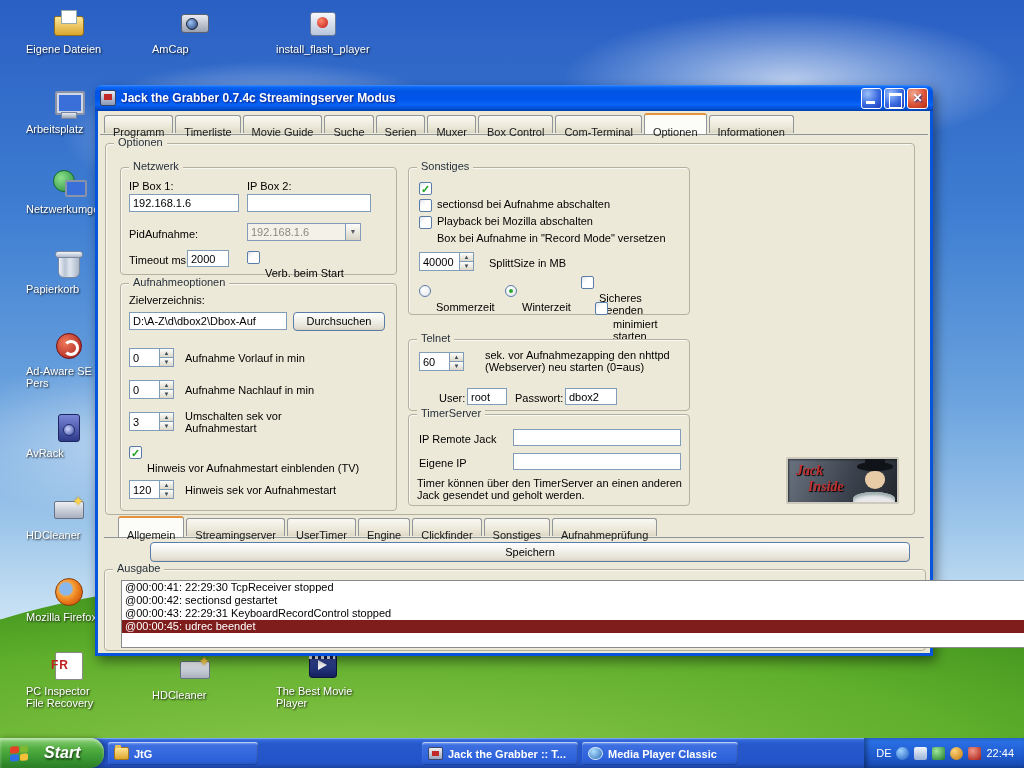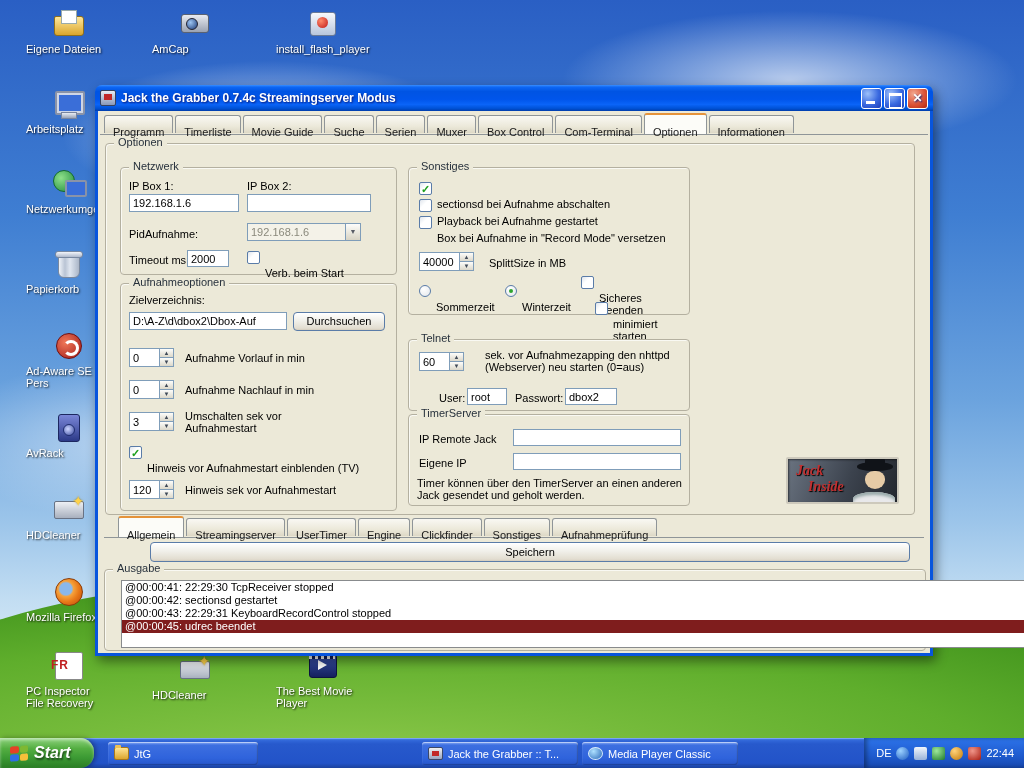--- a/index.html
+++ b/index.html
@@ -171,33 +171,33 @@
   .varrow::after { content:"▲"; position:absolute; inset:0; text-align:center; line-height:14px; font-size:7px; color:#2f5494; }
   .varrow.dn { bottom:0; } .varrow.dn::after { content:"▼"; }
   .vthumb { position:absolute; left:1px; right:1px; top:17px; height:24px; border:1px solid #7da0dd; border-radius:2px;
     background:linear-gradient(90deg,#d6e1fb,#a9c0f0); }
 
   
   .taskbar { position:absolute; left:0; bottom:0; width:1024px; height:30px; z-index:20;
     background:linear-gradient(#4f83e8 0%, #3066d8 9%, #2759cc 20%, #2253c8 84%, #1b429e 100%);
     box-shadow:inset 0 1px 0 #7aa4f2; }
   .start-btn { position:absolute; left:0; top:0; height:30px; padding:0 24px 0 10px; display:flex;
-    align-items:center; gap:6px; color:#fff; font-weight:bold; font-style:italic; font-size:16px;
+    align-items:center; gap:16px; color:#fff; font-weight:bold; font-style:italic; font-size:16px;
     text-shadow:1px 2px 2px rgba(0,0,0,.55); border-radius:0 14px 14px 0;
     background:linear-gradient(#8fd47e 0%, #54ae42 35%, #3c9a34 65%, #2a7d24 100%);
     box-shadow:inset 0 2px 3px rgba(255,255,255,.45), 2px 0 5px rgba(0,0,0,.35); }
   .winflag { width:18px; height:15px; display:grid; grid-template:1fr 1fr / 1fr 1fr; gap:1px;
     transform:skewY(-5deg); }
   .winflag i { border-radius:2px; }
   .wf-r{background:#e54126;} .wf-g{background:#7eb832;} .wf-b{background:#2f6fe4;} .wf-y{background:#f6c03a;}
   .task-btn { position:absolute; top:4px; height:23px; border-radius:3px; color:#fff; display:flex;
     align-items:center; gap:5px; padding:0 6px; overflow:hidden; white-space:nowrap;
     background:linear-gradient(#7ca2f4 0%, #3d6fe0 14%, #2f63dc 70%, #2656ca 100%);
     box-shadow:inset 0 1px 1px rgba(255,255,255,.55), inset -1px -1px 1px rgba(0,0,0,.25); }
-  .task-lbl { overflow:hidden; text-overflow:ellipsis; }
+  .task-lbl { overflow:hidden; text-overflow:ellipsis;font-weight:bold; }
   .ticon { width:15px; height:13px; flex:none; position:relative; border-radius:2px; }
   .ticon.folder { background:linear-gradient(#ffe494,#dca62e); border:1px solid #a8781c; }
   .ticon.folder::before { content:""; position:absolute; left:0px; top:-3px; width:6px; height:3px;
     background:#eec154; border-radius:1px 1px 0 0; }
   .ticon.jack { background:linear-gradient(#f0f0f0,#98a4c0); border:1px solid #3c4868; }
   .ticon.jack::after { content:""; position:absolute; left:3px; top:3px; width:7px; height:5px; background:#c22828; }
   .ticon.mpc { border-radius:50%; background:radial-gradient(circle at 35% 30%, #aee0ff, #2a68b8); border:1px solid #d8ecfc; }
   .tray { position:absolute; right:0; top:0; height:30px; display:flex; align-items:center; gap:5px;
     padding:0 10px 0 12px; background:linear-gradient(#2d74ea 0%, #1e5ace 60%, #1848ae 100%);
     box-shadow:inset 3px 0 4px rgba(0,0,0,.35); }
@@ -369,21 +369,21 @@
         </div>
 
         <div class="gb" style="left:310px;top:56px;width:282px;height:148px">
           <div class="gb-legend">Sonstiges</div>
           <div class="cbrow" style="left:10px;top:14px">
             <span class="cb checked"></span>
             <span class="cb-lbl">sectionsd bei Aufnahme abschalten</span>
           </div>
           <div class="cbrow" style="left:10px;top:31px">
             <span class="cb"></span>
-            <span class="cb-lbl">Playback bei Aufnahme gestartet</span>
+            <span class="cb-lbl">Playback bei Mozilla abschalten</span>
           </div>
           <div class="cbrow" style="left:10px;top:48px">
             <span class="cb"></span>
             <span class="cb-lbl">Box bei Aufnahme in "Record Mode" versetzen</span>
           </div>
           <div class="spin" style="left:10px;top:84px">
             <input style="width: 40px;" value="40000">
             <span class="spin-btns">
                 <span class="sb up"></span>
                 <span class="sb dn"></span>

